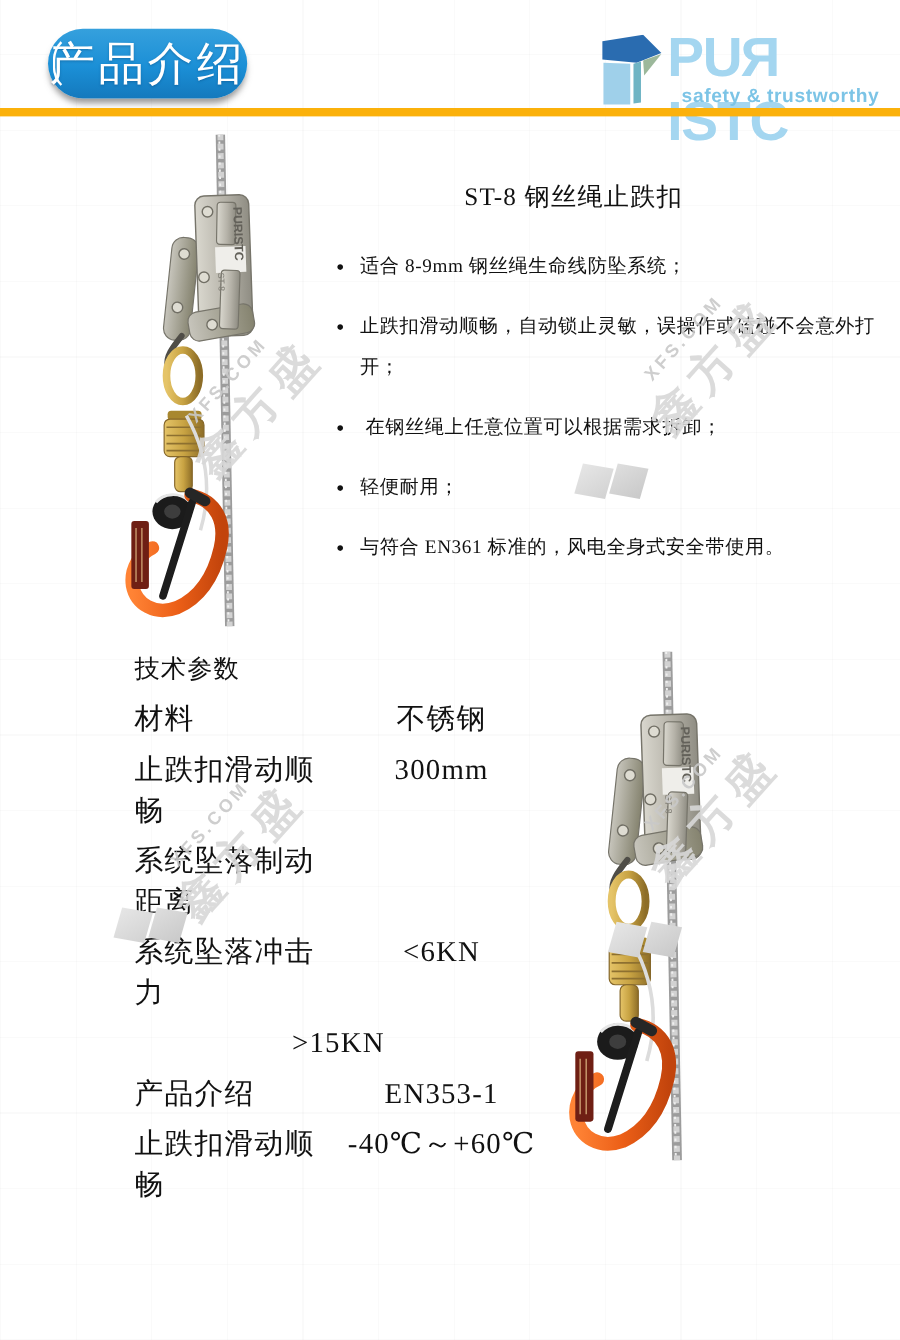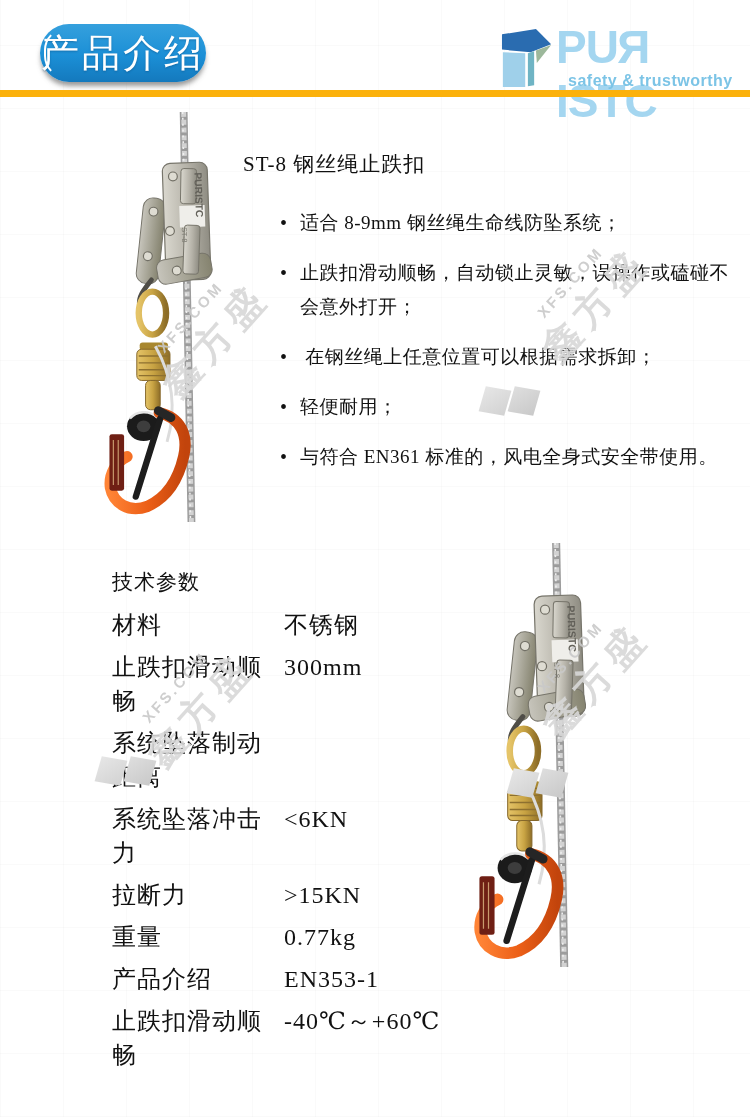--- a/index.html
+++ b/index.html
@@ -39,32 +39,32 @@
   .logo-text .flip{display:inline-block;transform:scaleX(-1);}
   .logo-tagline{
     position:absolute;left:68px;top:46px;width:178px;text-align:left;
     font-family:"Liberation Sans","DejaVu Sans",sans-serif;
     font-weight:700;font-size:16px;color:#7cc4e6;letter-spacing:.5px;
   }
   .divider{position:absolute;left:0;top:90px;width:750px;height:7px;background:var(--divider_orange,#fbb10b);}
   
   .intro-col{position:absolute;left:278px;top:150px;width:470px;color:#111;}
   .product-title{
-    font-size:21px;text-align:left;transform:translateX(-35px);
+    font-size:21px;text-align:center;transform:translateX(-35px);
     margin:0 0 28px 0;font-weight:400;letter-spacing:1px;
   }
-  .feature{position:relative;padding-left:22px;font-size:19px;line-height:34px;margin-bottom:16px;}
+  .feature{position:relative;padding-left:22px;font-size:16px;line-height:34px;margin-bottom:16px;}
   .feature::before{content:"\2022";position:absolute;left:2px;top:0;font-size:20px;}
   .feature .feat-text{white-space:pre-wrap;letter-spacing:.5px;}
   
-  .specs{position:absolute;left:112px;top:565px;width:340px;color:#111;}
+  .specs{position:absolute;left:112px;top:540px;width:340px;color:#111;}
   .specs-heading{font-size:21px;line-height:34px;margin-bottom:9px;letter-spacing:1px;}
   .spec-row{display:flex;font-size:24px;line-height:34px;margin-bottom:8px;letter-spacing:1px;}
   .spec-label{width:172px;flex:none;}
-  .spec-value{flex:1;}
+  .spec-value{flex:1;text-align:center;}
   
   .art{position:absolute;pointer-events:none;}
   .art-1{left:58px;top:112px;width:222px;height:410px;}
   .art-2{left:428px;top:543px;width:226px;height:424px;}
   
   .wm{position:absolute;pointer-events:none;user-select:none;transform:rotate(-48deg);
       font-family:"Liberation Sans","DejaVu Sans",sans-serif;text-align:center;opacity:.9;}
   .wm .wm-en{display:block;font-size:15px;font-weight:700;letter-spacing:3px;color:#c9c9c9;}
   .wm .wm-cn{display:block;font-size:38px;font-weight:700;letter-spacing:8px;color:#d8d8d8;}
   .wm-sq{position:absolute;pointer-events:none;}
@@ -196,26 +196,21 @@
       <div class="spec-value">300mm</div>
     </div>
     <div class="spec-row">
       <div class="spec-label">系统坠落制动距离</div>
     </div>
     <div class="spec-row">
       <div class="spec-label">系统坠落冲击力</div>
       <div class="spec-value">&lt;6KN</div>
     </div>
     <div class="spec-row">
-      <div class="spec-label">拉断力</div>
       <div class="spec-value">&gt;15KN</div>
-    </div>
-    <div class="spec-row">
-      <div class="spec-label">重量</div>
-      <div class="spec-value">0.77kg</div>
     </div>
     <div class="spec-row">
       <div class="spec-label">产品介绍</div>
       <div class="spec-value">EN353-1</div>
     </div>
     <div class="spec-row">
       <div class="spec-label">止跌扣滑动顺畅</div>
       <div class="spec-value">-40℃～+60℃</div>
     </div>
   </div>

